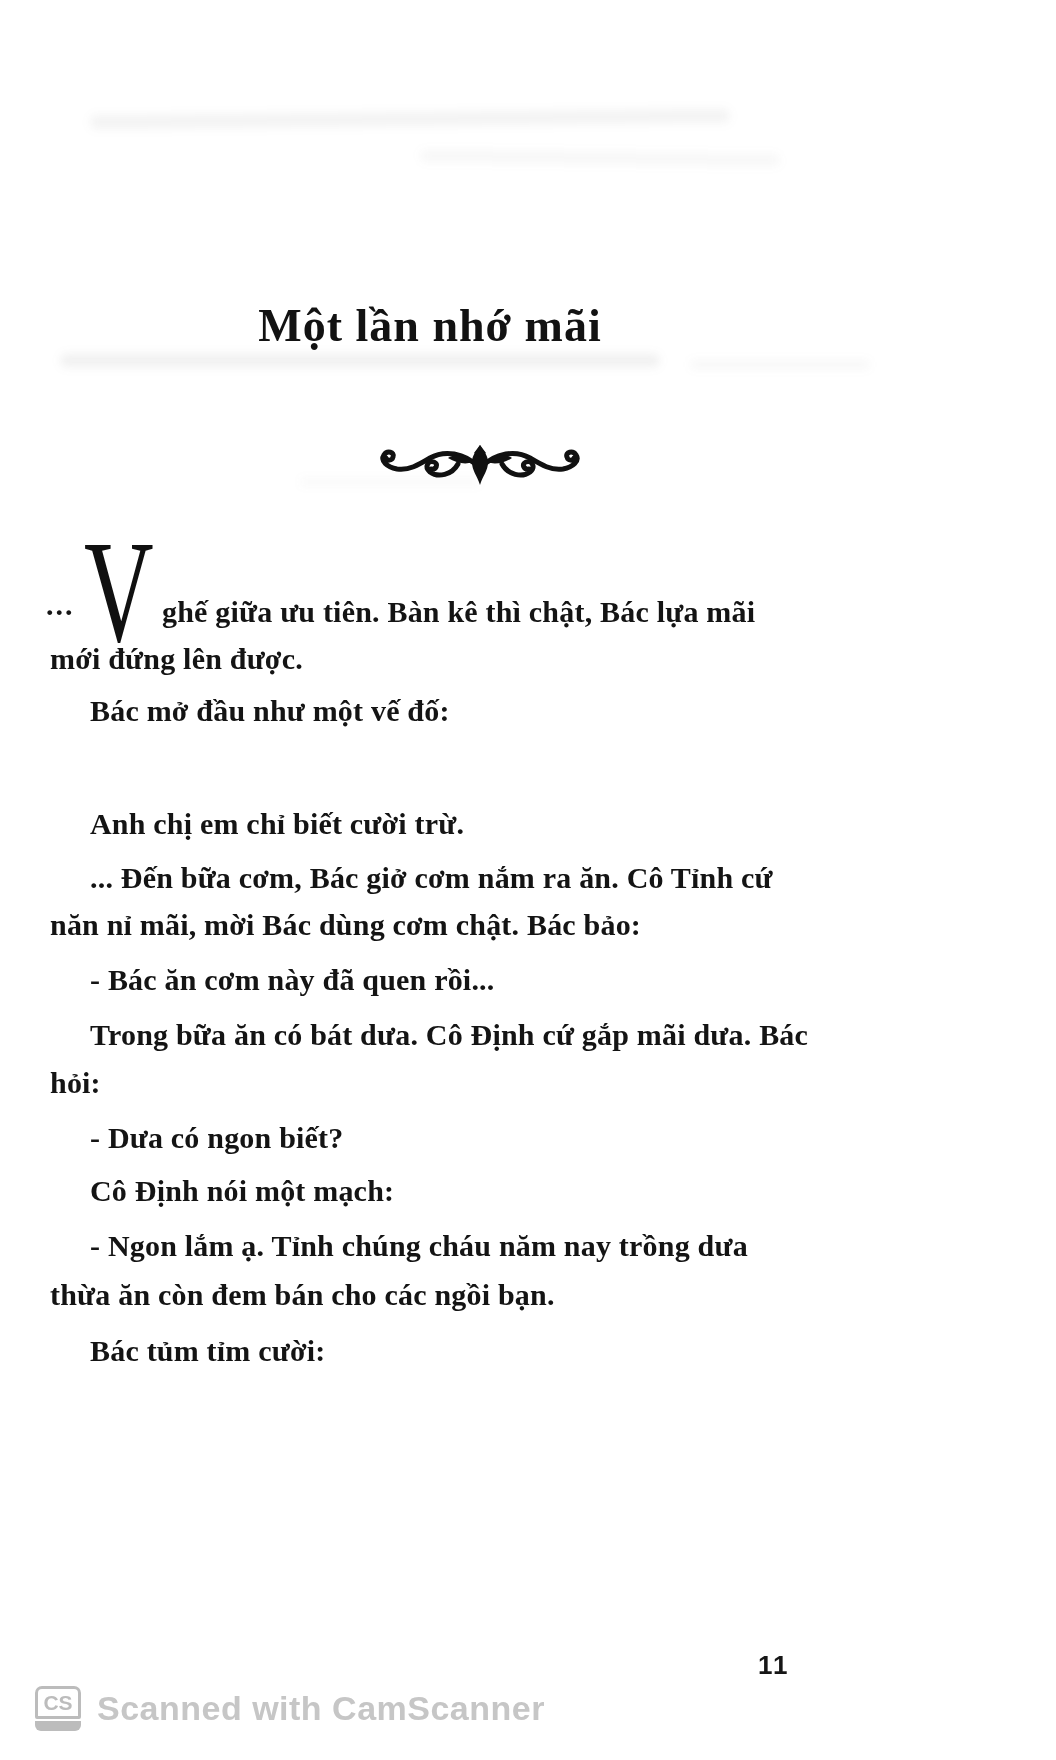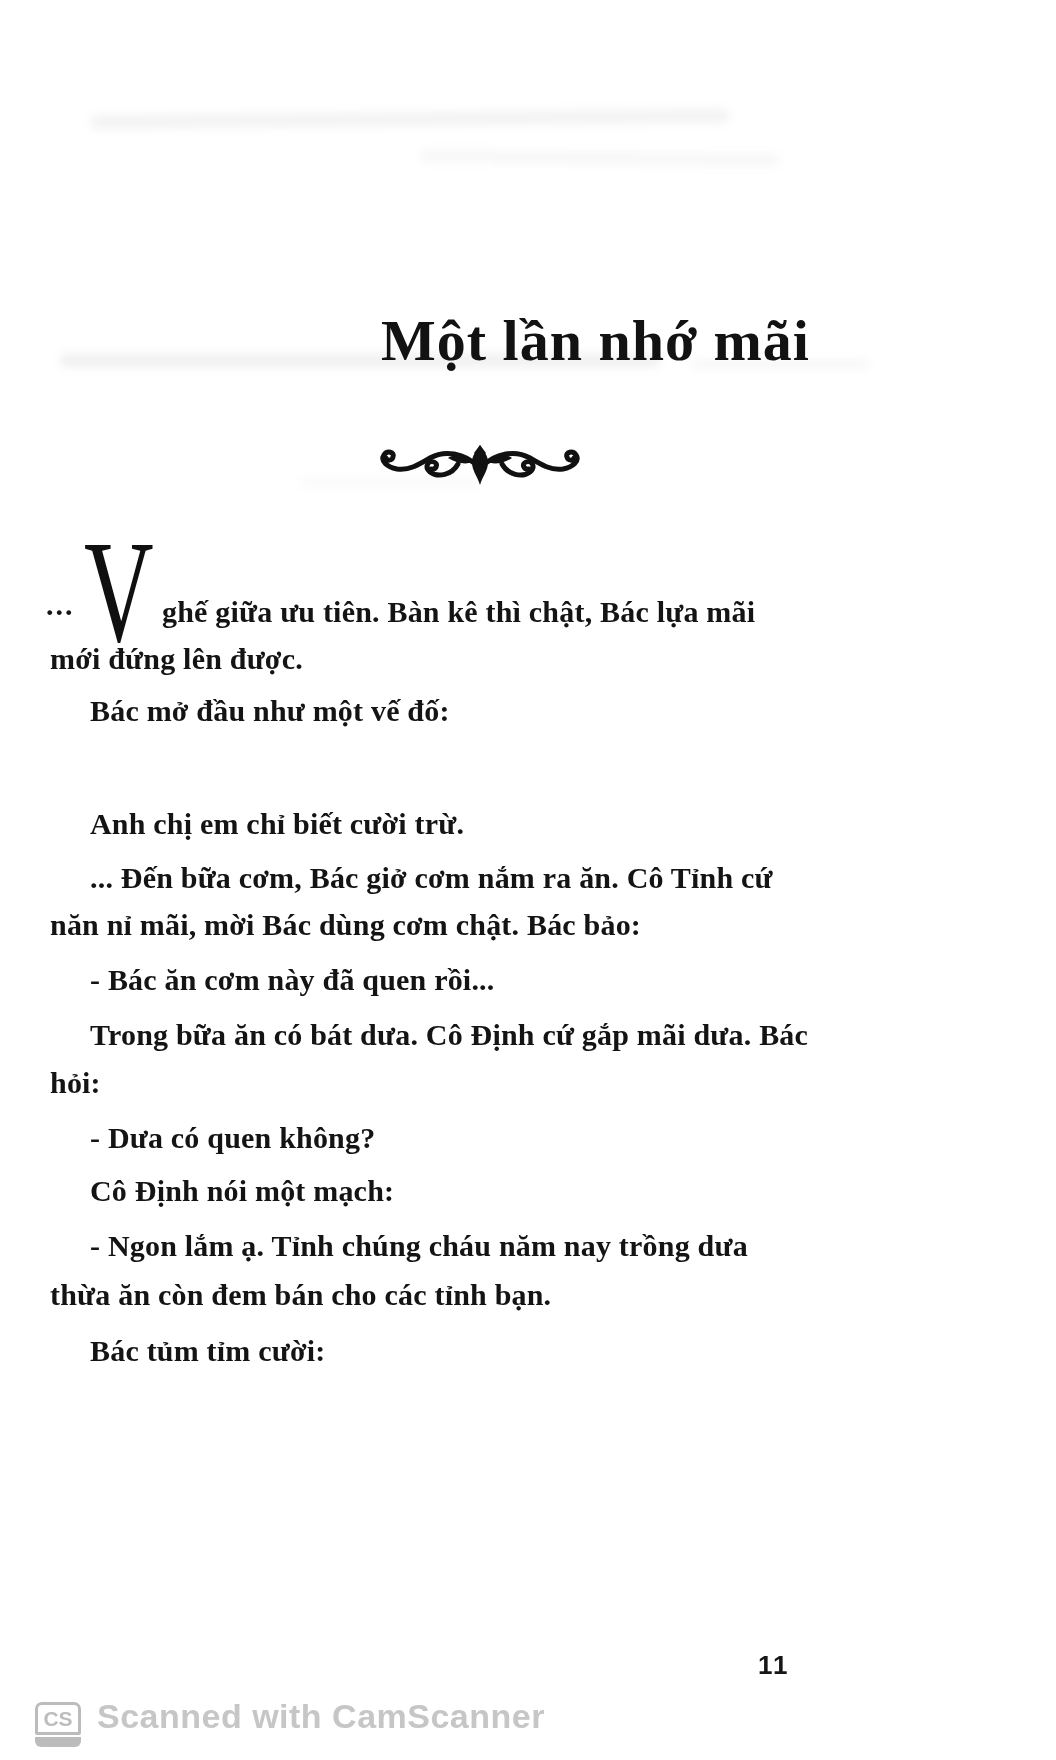--- a/index.html
+++ b/index.html
@@ -15,22 +15,22 @@
   
   .smudge{position:absolute;background:rgba(90,90,90,.07);filter:blur(5px);border-radius:8px;}
   .sm1{left:90px;top:112px;width:640px;height:14px;transform:rotate(-.6deg);}
   .sm2{left:420px;top:152px;width:360px;height:12px;transform:rotate(.8deg);background:rgba(90,90,90,.05);}
   .sm3{left:60px;top:354px;width:600px;height:13px;background:rgba(90,90,90,.09);}
   .sm4{left:690px;top:360px;width:180px;height:9px;background:rgba(90,90,90,.05);}
   .sm5{left:300px;top:478px;width:180px;height:8px;background:rgba(90,90,90,.04);}
 
   .title{
     position:absolute;left:50px;top:268px;width:760px;
-    text-align:right;
-    font-size:58px;font-weight:700;letter-spacing:1px;
+    text-align:center;
+    font-size:46px;font-weight:700;letter-spacing:1px;
     color:#121212;
   }
   .ornament{
     position:absolute;left:100px;top:444px;width:760px;
     display:flex;justify-content:center;
   }
   .dropcap{
     position:absolute;left:84px;top:540px;
     font-size:146px;line-height:104px;font-weight:400;
     transform:scaleX(.66);transform-origin:left top;
@@ -52,21 +52,21 @@
     position:absolute;left:758px;top:1650px;
     font-size:26px;font-weight:700;letter-spacing:2px;
     font-family:"Liberation Sans", sans-serif;
   }
 
   .footer{
     position:absolute;left:35px;top:1686px;
     display:flex;align-items:center;gap:16px;
     font-family:"Liberation Sans", sans-serif;
   }
-  .cs-icon{width:46px;margin-top:16px;}
+  .cs-icon{width:46px;}
   .cs-box{
     box-sizing:border-box;width:46px;height:33px;
     border:3px solid #bcbcbc;border-radius:7px 7px 2px 2px;
     display:flex;align-items:center;justify-content:center;
     font-size:21px;font-weight:700;color:#bcbcbc;letter-spacing:0;
   }
   .cs-bar{width:46px;height:10px;background:#bcbcbc;border-radius:0 0 6px 6px;margin-top:2px;}
   .footer-label{
     font-size:34px;color:#c6c6c6;font-weight:700;letter-spacing:.5px;
   }
@@ -108,24 +108,24 @@
 
   <div class="line x162" style="top:592px">ghế giữa ưu tiên. Bàn kê thì chật, Bác lựa mãi</div>
   <div class="line x50" style="top:639px">mới đứng lên được.</div>
   <div class="line x90" style="top:691px">Bác mở đầu như một vế đố:</div>
   <div class="line x90" style="top:804px">Anh chị em chỉ biết cười trừ.</div>
   <div class="line x90" style="top:858px">... Đến bữa cơm, Bác giở cơm nắm ra ăn. Cô Tỉnh cứ</div>
   <div class="line x50" style="top:905px">năn nỉ mãi, mời Bác dùng cơm chật. Bác bảo:</div>
   <div class="line x90" style="top:960px">- Bác ăn cơm này đã quen rồi...</div>
   <div class="line x90" style="top:1015px">Trong bữa ăn có bát dưa. Cô Định cứ gắp mãi dưa. Bác</div>
   <div class="line x50" style="top:1063px">hỏi:</div>
-  <div class="line x90" style="top:1118px">- Dưa có quen không?</div>
+  <div class="line x90" style="top:1118px">- Dưa có ngon biết?</div>
   <div class="line x90" style="top:1226px">- Ngon lắm ạ. Tỉnh chúng cháu năm nay trồng dưa</div>
   <div class="line x90" style="top:1171px">Cô Định nói một mạch:</div>
-  <div class="line x50" style="top:1275px">thừa ăn còn đem bán cho các tỉnh bạn.</div>
+  <div class="line x50" style="top:1275px">thừa ăn còn đem bán cho các ngồi bạn.</div>
   <div class="line x90" style="top:1331px">Bác tủm tỉm cười:</div>
 
   <div class="pagenum">11</div>
 
   <div class="footer">
     <div class="cs-icon">
       <div class="cs-box">CS</div>
       <div class="cs-bar"></div>
     </div>
     <div class="footer-label">Scanned with CamScanner</div>

